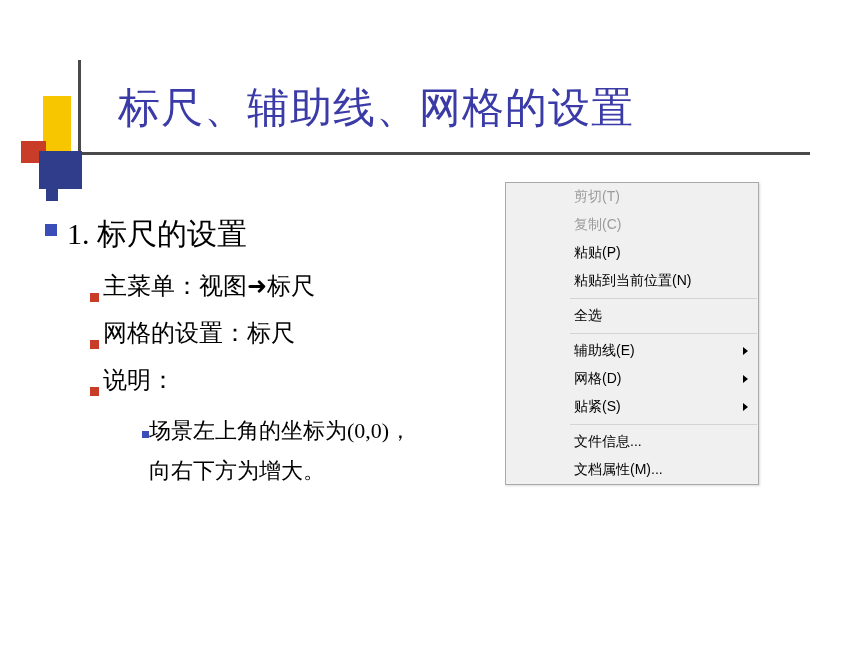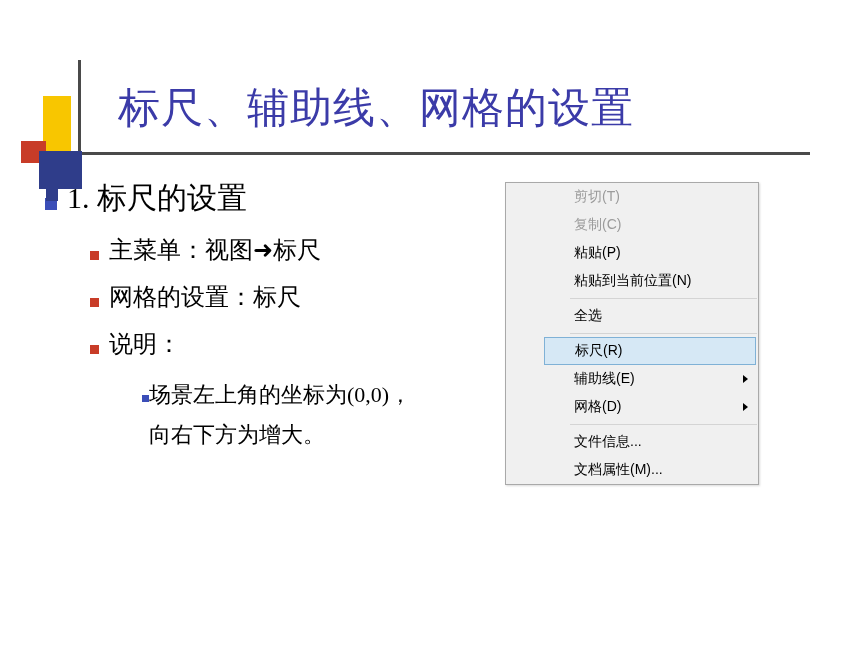--- a/index.html
+++ b/index.html
@@ -83,43 +83,44 @@
       z-index: 1;
     }
     .content {
       position: absolute;
       top: 178px;
       left: 45px;
       width: 450px;
     }
     .bullet-heading {
       display: flex;
-      align-items: center;
+      align-items: flex-start;
       gap: 10px;
       margin-bottom: 15px;
+      margin-top: 36px;
     }
     .blue-bullet {
       display: inline-block;
       width: 12px;
       height: 12px;
       background: #3b4eb8;
       flex-shrink: 0;
       margin-top: 10px;
     }
     .heading-text {
       font-size: 30px;
       color: #000;
     }
     .sub-list {
       margin-left: 45px;
     }
     .sub-item {
       display: flex;
-      align-items: center;
-      gap: 10px;
+      align-items: flex-end;
+      gap: 4px;
       margin-bottom: 15px;
     }
     .red-bullet {
       display: inline-block;
       width: 9px;
       height: 9px;
       background: #c83c28;
       flex-shrink: 0;
       margin-top: 10px;
     }
@@ -250,25 +251,28 @@
 </div>
 
 <div class="context-menu">
   <div class="menu-item disabled">剪切(T)</div>
   <div class="menu-item disabled">复制(C)</div>
   <div class="menu-item">粘贴(P)</div>
   <div class="menu-item">粘贴到当前位置(N)</div>
   <div class="menu-sep"></div>
   <div class="menu-item">全选</div>
   <div class="menu-sep"></div>
-  <div class="menu-item hover">标尺(R)</div>
   <div class="menu-item">
     <span>辅助线(E)</span>
     <span class="submenu-arrow"></span>
   </div>
   <div class="menu-item">
     <span>网格(D)</span>
     <span class="submenu-arrow"></span>
   </div>
+  <div class="menu-item">
+    <span>贴紧(S)</span>
+    <span class="submenu-arrow"></span>
+  </div>
   <div class="menu-sep"></div>
   <div class="menu-item">文件信息...</div>
   <div class="menu-item">文档属性(M)...</div>
 </div>
 
 </body></html>

